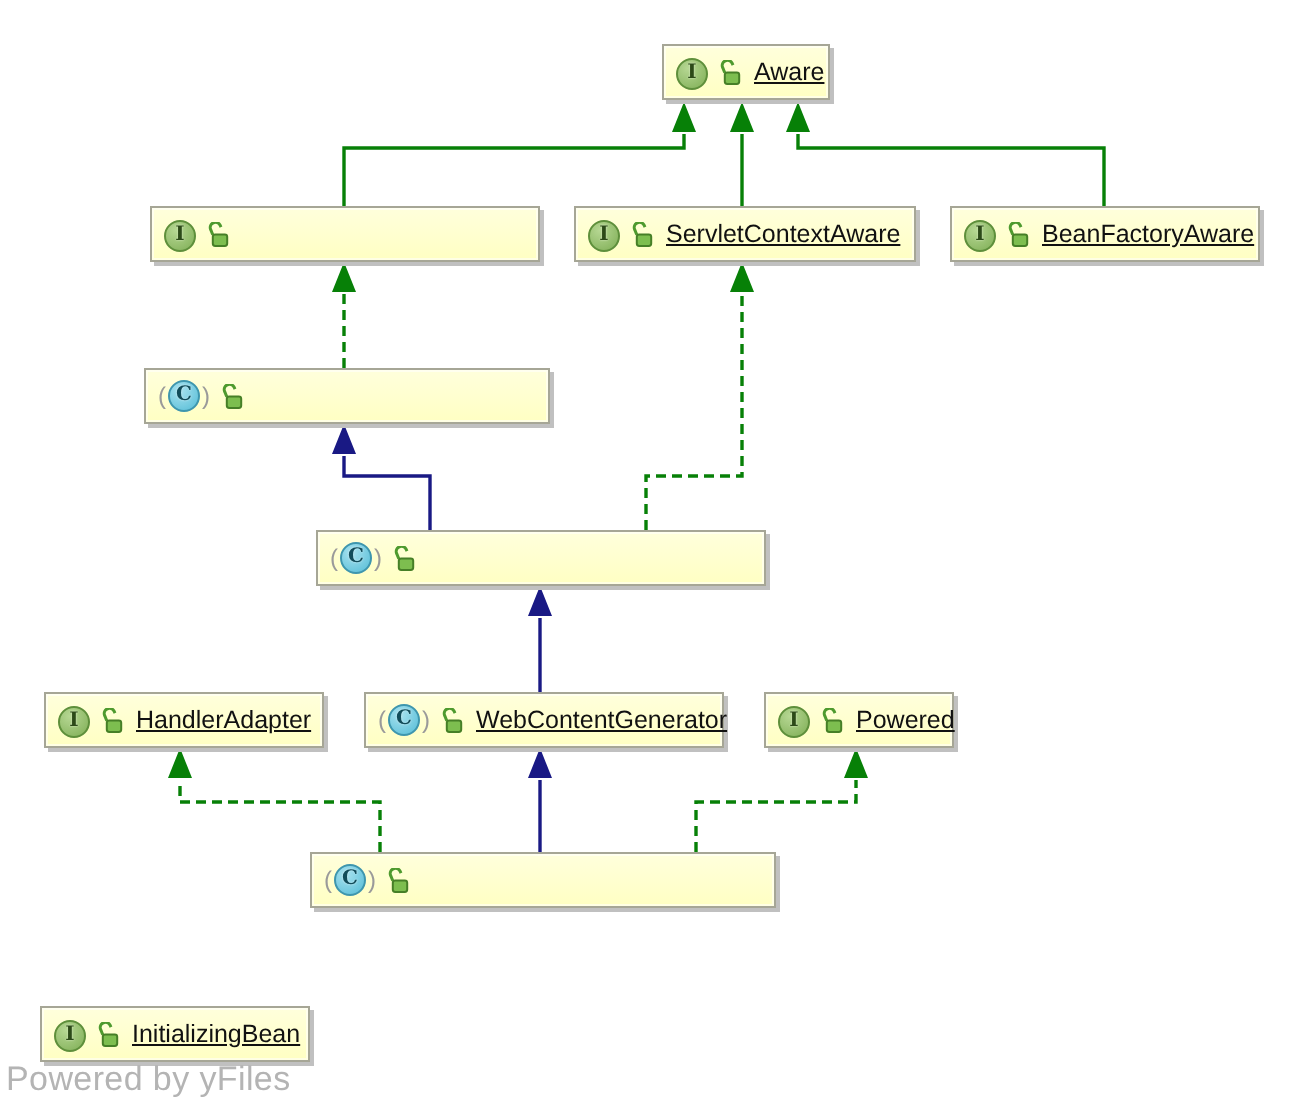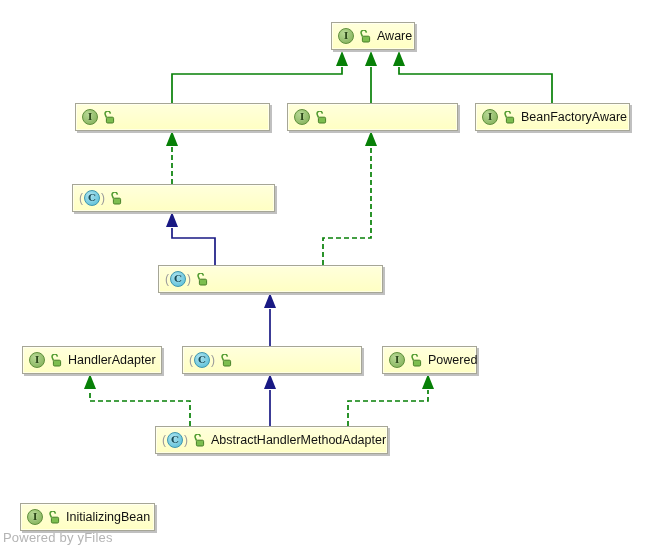--- a/index.html
+++ b/index.html
@@ -15,21 +15,21 @@
   .a-blue{fill:#191984;stroke:none;}
 
   .node{
     position:absolute;box-sizing:border-box;height:28px;
     background:linear-gradient(#ffffdc,#ffffc3);
     border:1px solid #a6a696;
     box-shadow:2px 2px 0 #c0c0c0, inset 0 0 0 1px rgba(255,255,255,.55);
     display:flex;align-items:center;gap:4px;padding:0 6px;
     font-size:12.5px;color:#111;white-space:nowrap;cursor:default;
   }
-  .node .label{margin-left:2px;}
+  .node .label{margin-left:2px;text-decoration:underline;}
 
   .badge{
     display:inline-flex;align-items:center;justify-content:center;
     width:14px;height:14px;border-radius:50%;flex:0 0 auto;
     font-family:"DejaVu Serif",serif;font-weight:bold;font-size:10px;line-height:1;
   }
   .ifaceicon .badge{
     background:radial-gradient(circle at 35% 30%, #b6d793, #7fae55);
     border:1px solid #5e8f3b;color:#2c4a18;text-shadow:0 0 1px #e8f5d8;
   }
@@ -37,21 +37,21 @@
   .classicon::before{content:"(";color:#9a9a9a;font-size:12px;margin-right:1px;}
   .classicon::after{content:")";color:#9a9a9a;font-size:12px;margin-left:1px;}
   .classicon .badge{
     background:radial-gradient(circle at 35% 30%, #a8e2ef, #54bcd6);
     border:1px solid #3e96ae;color:#114c5a;text-shadow:0 0 1px #dff4fa;
   }
   .lock{display:inline-flex;flex:0 0 auto;margin-left:1px;}
 
   .watermark{
     position:absolute;left:3px;top:530px;
-    font-size:13px;color:#b4b4b4;letter-spacing:.2px;
+    font-size:17px;color:#b4b4b4;letter-spacing:.2px;
   }
 </style>
 </head>
 <body>
 
 <div class="canvas">
 
   <svg class="edges" width="650" height="552" viewBox="0 0 650 552">
 
     <polyline class="e-green" points="172,103 172,74 342,74 342,67"></polyline>
@@ -100,20 +100,21 @@
   </div>
 
   <div class="node" style="left:287px;top:103px;width:171px;">
     <span class="ifaceicon"><span class="badge">I</span></span>
     <span class="lock">
         <svg width="12" height="13" viewBox="0 0 12 13">
           <path d="M3.4 6.4 L2.3 3.7 A2.6 2.6 0 0 1 7.0 1.5 L7.5 2.6" fill="none" stroke="#4E9A2E" stroke-width="1.5"></path>
           <rect x="3.4" y="6.2" width="7.2" height="5.8" rx="1.2" fill="#7DBE4F" stroke="#467F27" stroke-width="1"></rect>
         </svg>
       </span>
+    <span class="label">ServletContextAware</span>
   </div>
 
   <div class="node" style="left:475px;top:103px;width:155px;">
     <span class="ifaceicon"><span class="badge">I</span></span>
     <span class="lock">
         <svg width="12" height="13" viewBox="0 0 12 13">
           <path d="M3.4 6.4 L2.3 3.7 A2.6 2.6 0 0 1 7.0 1.5 L7.5 2.6" fill="none" stroke="#4E9A2E" stroke-width="1.5"></path>
           <rect x="3.4" y="6.2" width="7.2" height="5.8" rx="1.2" fill="#7DBE4F" stroke="#467F27" stroke-width="1"></rect>
         </svg>
       </span>
@@ -158,20 +159,21 @@
   <div class="node" style="left:182px;top:346px;width:180px;">
     <span class="classicon">
         <span class="badge">C</span>
       </span>
     <span class="lock">
         <svg width="12" height="13" viewBox="0 0 12 13">
           <path d="M3.4 6.4 L2.3 3.7 A2.6 2.6 0 0 1 7.0 1.5 L7.5 2.6" fill="none" stroke="#4E9A2E" stroke-width="1.5"></path>
           <rect x="3.4" y="6.2" width="7.2" height="5.8" rx="1.2" fill="#7DBE4F" stroke="#467F27" stroke-width="1"></rect>
         </svg>
       </span>
+    <span class="label">WebContentGenerator</span>
   </div>
 
   <div class="node" style="left:382px;top:346px;width:95px;">
     <span class="ifaceicon"><span class="badge">I</span></span>
     <span class="lock">
         <svg width="12" height="13" viewBox="0 0 12 13">
           <path d="M3.4 6.4 L2.3 3.7 A2.6 2.6 0 0 1 7.0 1.5 L7.5 2.6" fill="none" stroke="#4E9A2E" stroke-width="1.5"></path>
           <rect x="3.4" y="6.2" width="7.2" height="5.8" rx="1.2" fill="#7DBE4F" stroke="#467F27" stroke-width="1"></rect>
         </svg>
       </span>
@@ -181,21 +183,20 @@
   <div class="node" style="left:155px;top:426px;width:233px;">
     <span class="classicon">
         <span class="badge">C</span>
       </span>
     <span class="lock">
         <svg width="12" height="13" viewBox="0 0 12 13">
           <path d="M3.4 6.4 L2.3 3.7 A2.6 2.6 0 0 1 7.0 1.5 L7.5 2.6" fill="none" stroke="#4E9A2E" stroke-width="1.5"></path>
           <rect x="3.4" y="6.2" width="7.2" height="5.8" rx="1.2" fill="#7DBE4F" stroke="#467F27" stroke-width="1"></rect>
         </svg>
       </span>
-    <span class="label">AbstractHandlerMethodAdapter</span>
   </div>
 
   <div class="node" style="left:20px;top:503px;width:135px;">
     <span class="ifaceicon"><span class="badge">I</span></span>
     <span class="lock">
         <svg width="12" height="13" viewBox="0 0 12 13">
           <path d="M3.4 6.4 L2.3 3.7 A2.6 2.6 0 0 1 7.0 1.5 L7.5 2.6" fill="none" stroke="#4E9A2E" stroke-width="1.5"></path>
           <rect x="3.4" y="6.2" width="7.2" height="5.8" rx="1.2" fill="#7DBE4F" stroke="#467F27" stroke-width="1"></rect>
         </svg>
       </span>

